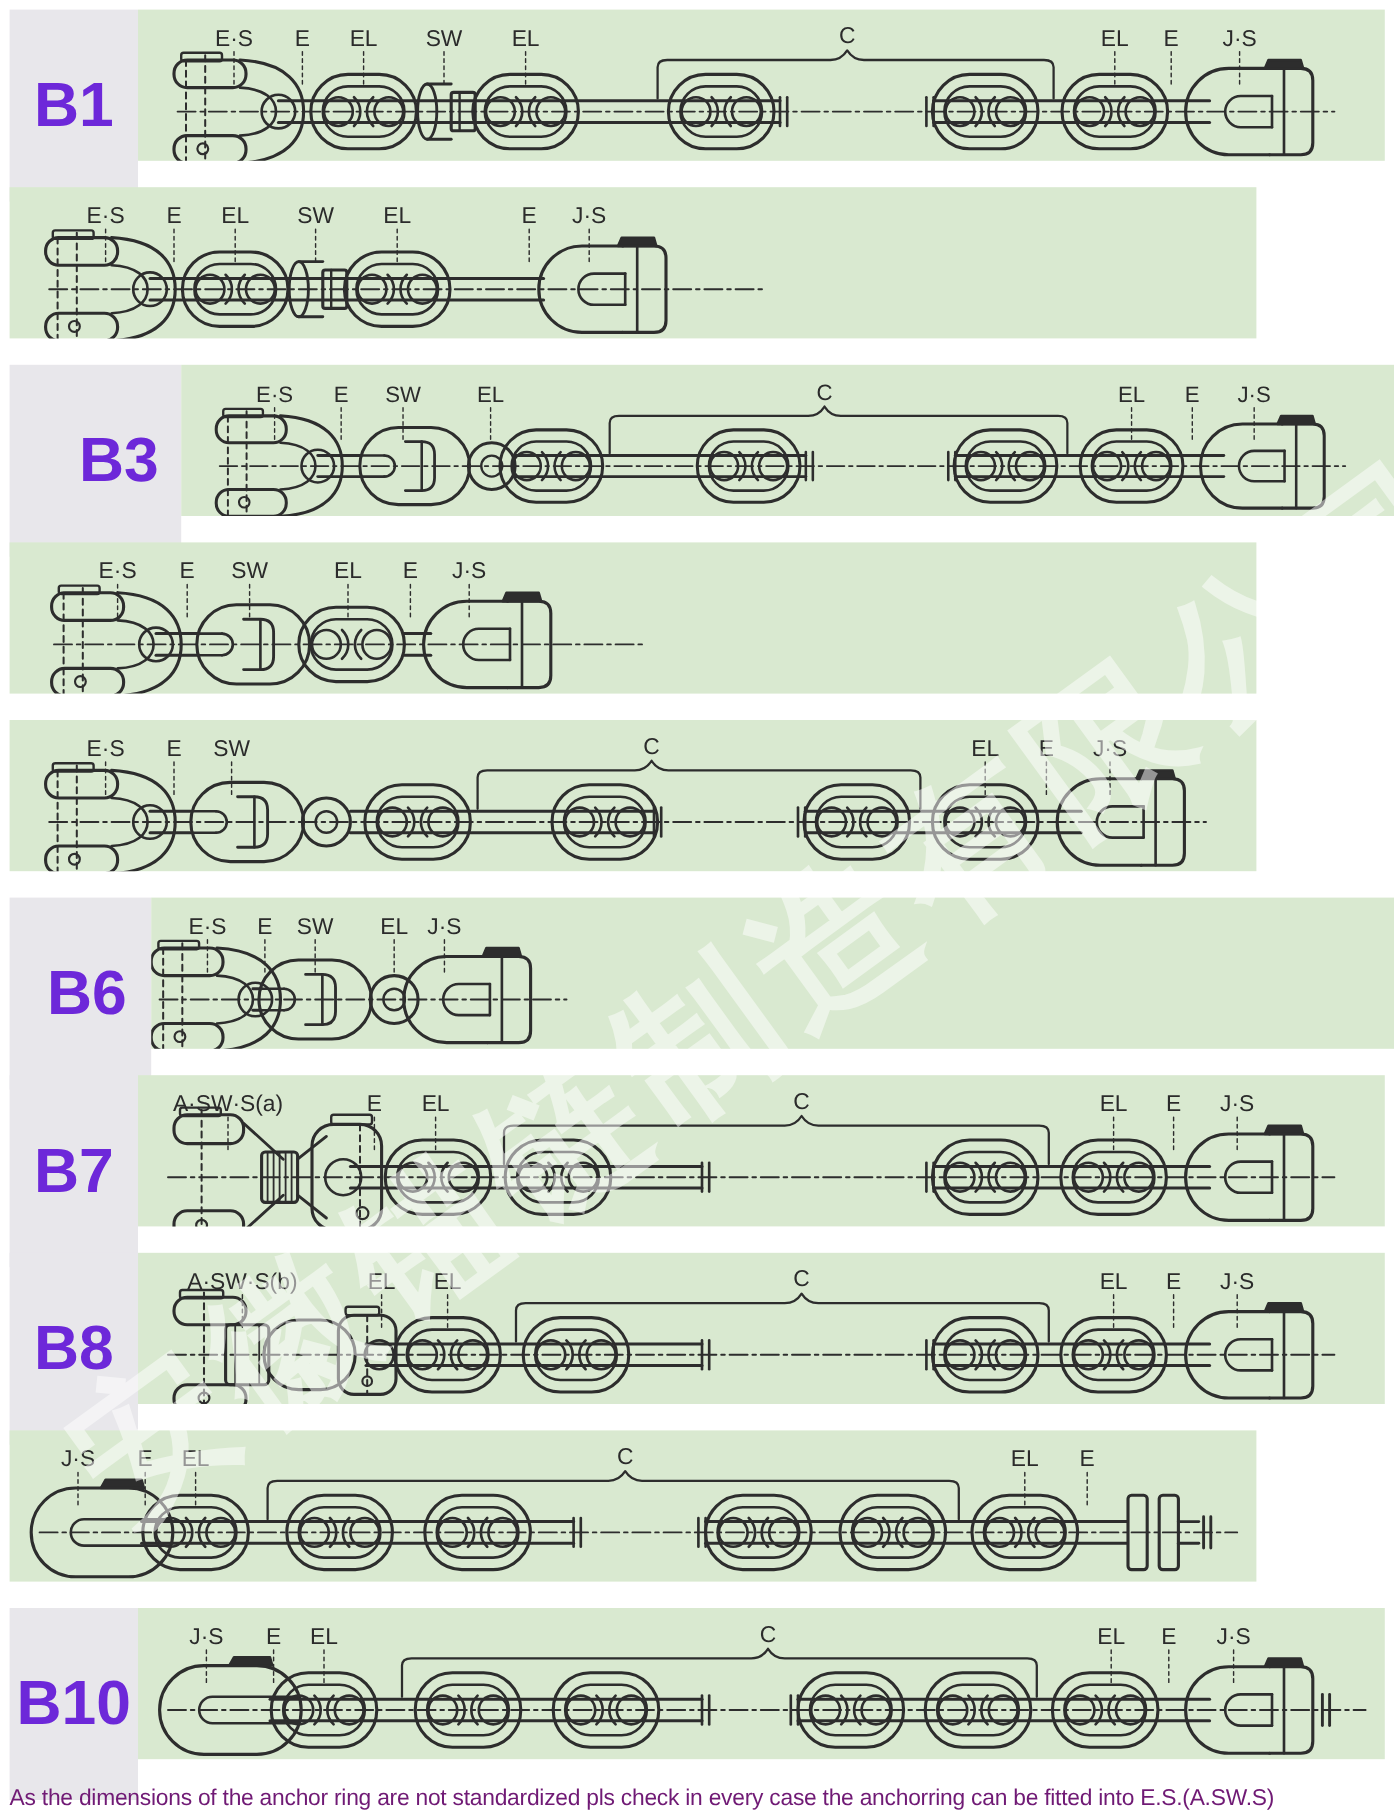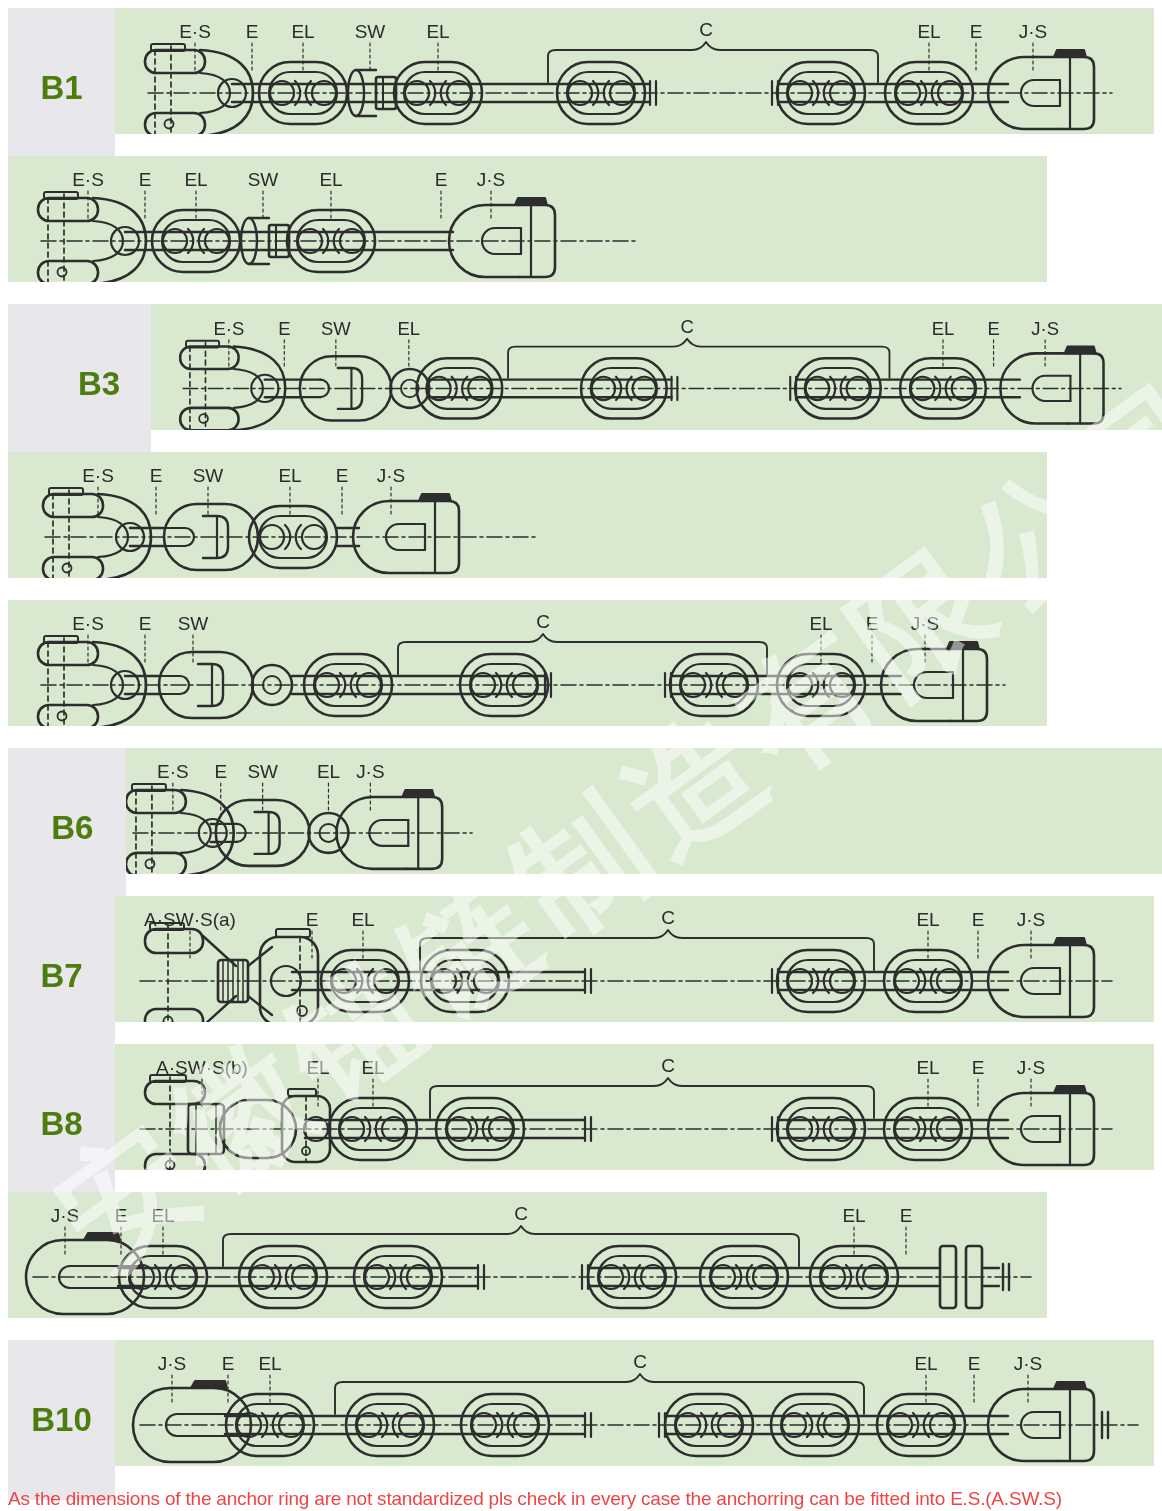--- a/index.html
+++ b/index.html
@@ -1,23 +1,23 @@
 <!DOCTYPE html>
 <html><head>
 <meta charset="utf-8">
 <style>
   html,body{margin:0;padding:0;background:#ffffff;}
   body{width:1162px;min-height:1511px;position:relative;font-family:"Liberation Sans",sans-serif;overflow:hidden;}
   #diagram{padding-top:8px;}
   .row{display:flex;margin:0 0 22px 8px;height:126px;}
   .rowlabel{width:107px;height:160px;background:#e8e7eb;display:flex;align-items:center;justify-content:center;
-    font-size:33px;font-weight:700;color:#4d7c0f;letter-spacing:0px;}
+    font-size:52px;font-weight:700;color:#6d28d9;letter-spacing:0px;}
   .rowsvg{display:block;background:#d9e9d0;}
   .part-label{font-family:"Liberation Sans",sans-serif;font-size:19px;fill:#2b2b2b;}
-  #footnote{margin:12px 0 0 8px;font-size:19px;color:#ef4444;letter-spacing:-0.2px;white-space:nowrap;}
+  #footnote{margin:12px 0 0 8px;font-size:19px;color:#701a75;letter-spacing:-0.2px;white-space:nowrap;}
   #watermark{position:absolute;left:25px;top:1165px;transform:rotate(-36deg);transform-origin:0 0;
     font-size:130px;font-weight:700;letter-spacing:10px;white-space:nowrap;z-index:10;pointer-events:none;}
 </style>
 </head>
 <body>
 
 <div id="diagram">
     <div class="row">
       <div class="rowlabel" style="background: rgb(232, 231, 235);">B1</div>
       <svg class="rowsvg" width="1039" height="126" viewBox="115 0 1039 126" xmlns="http://www.w3.org/2000/svg" style="background: rgb(217, 233, 208);">

